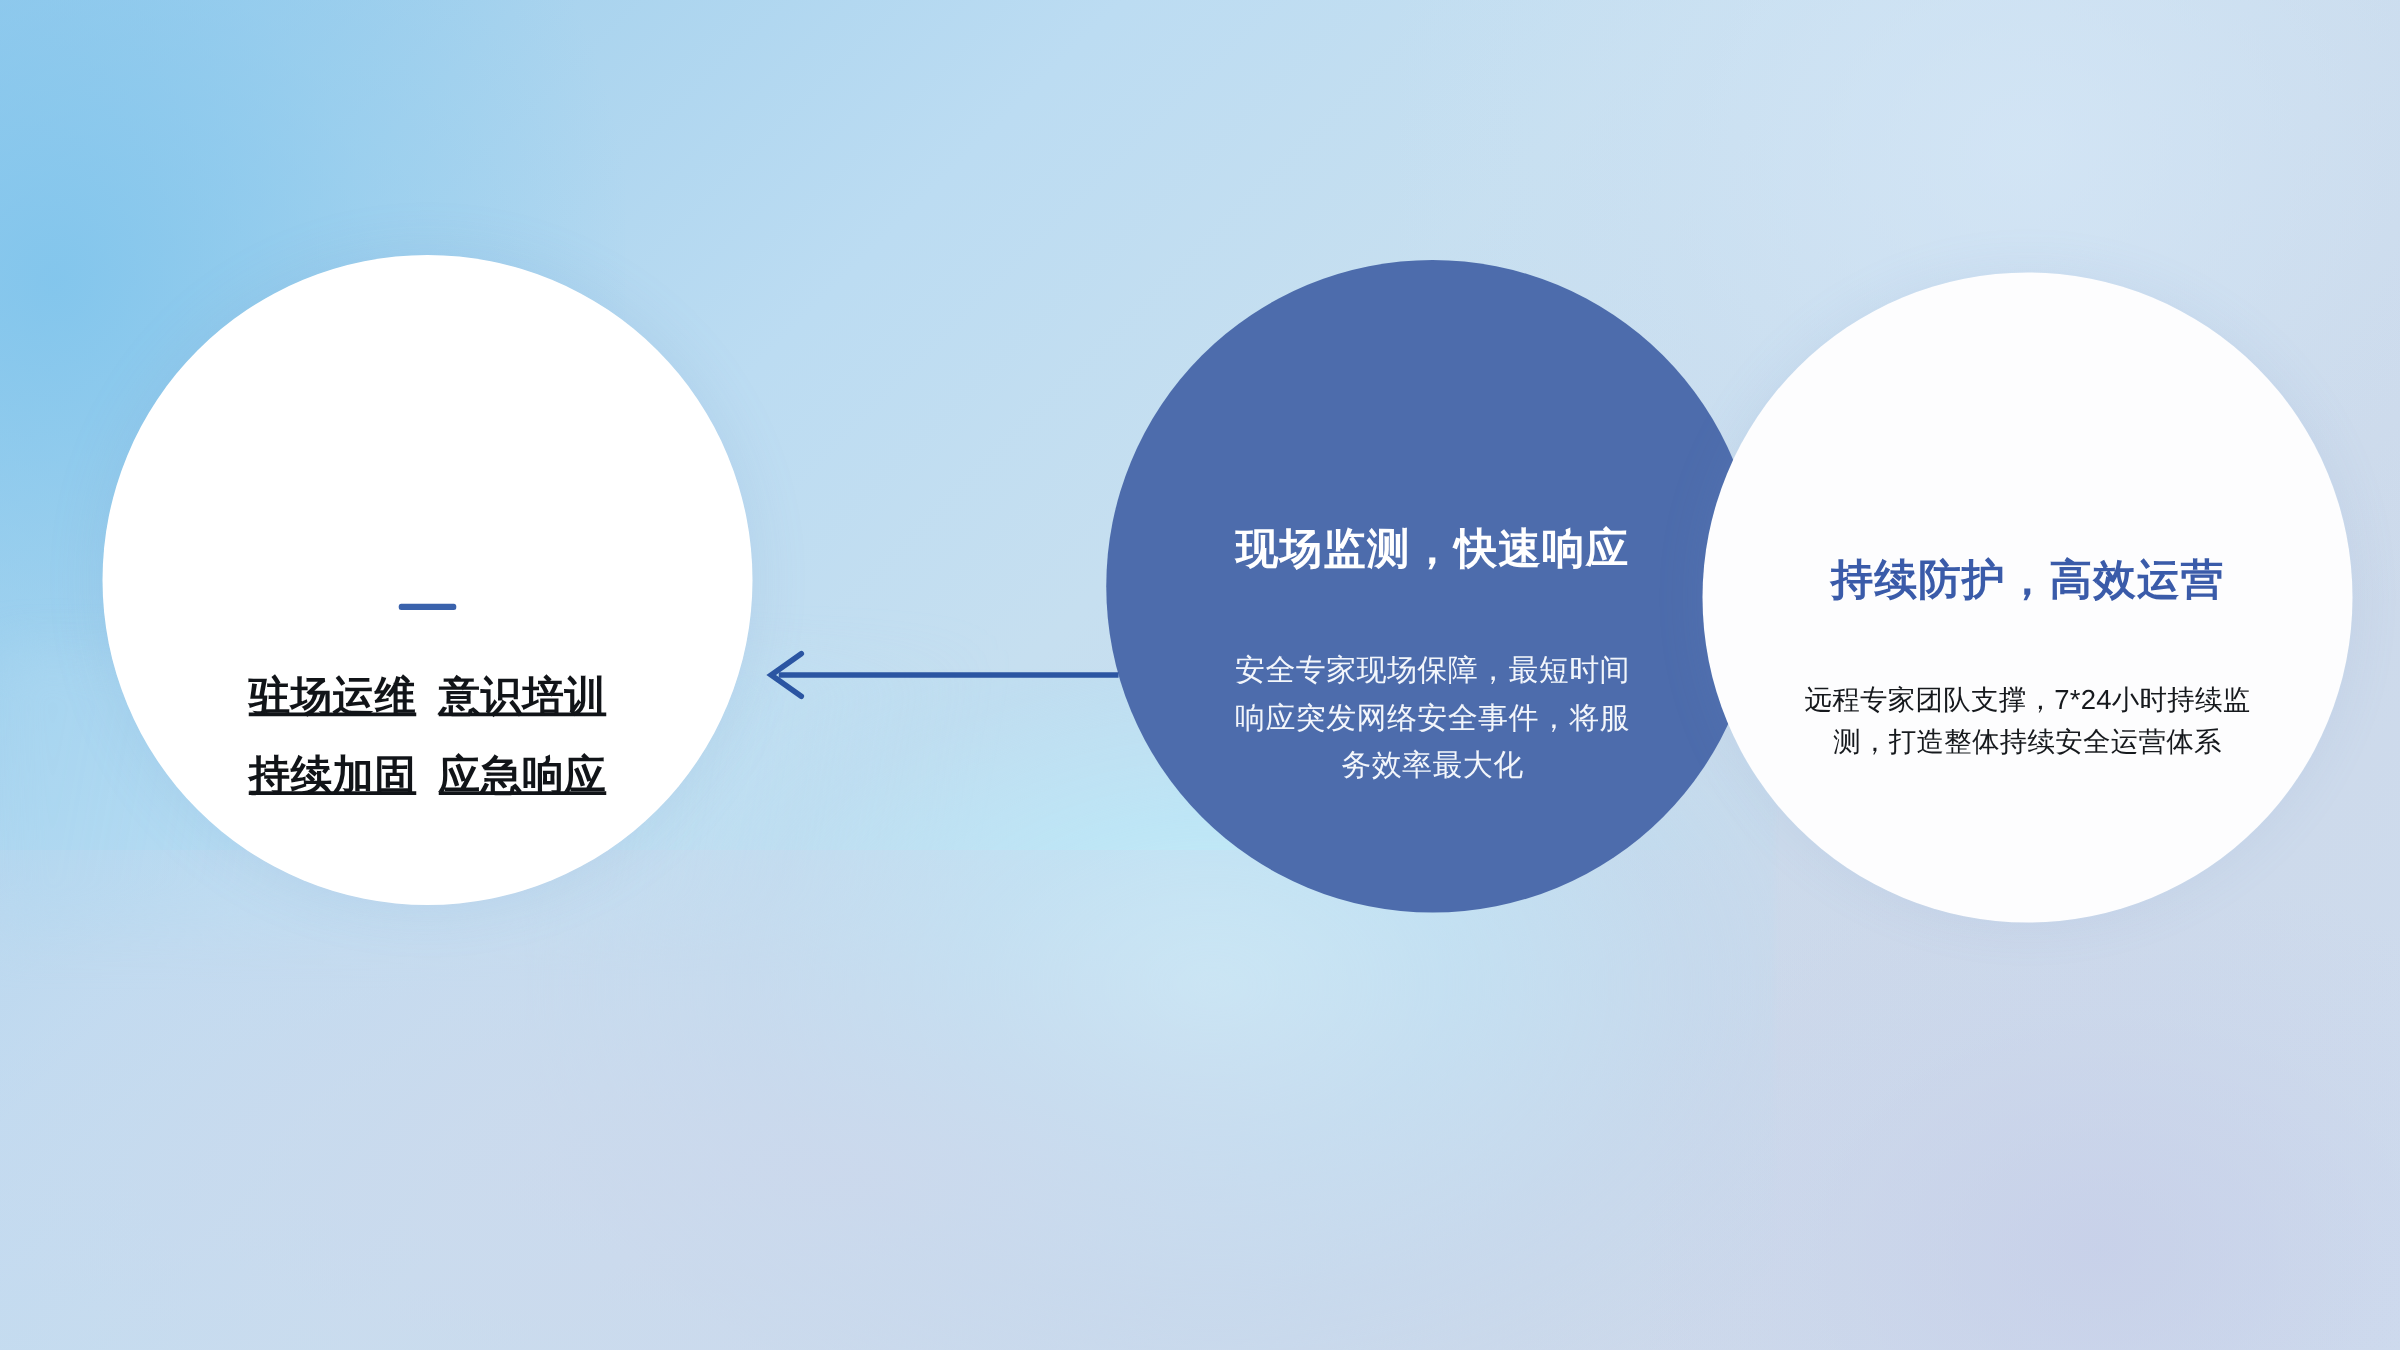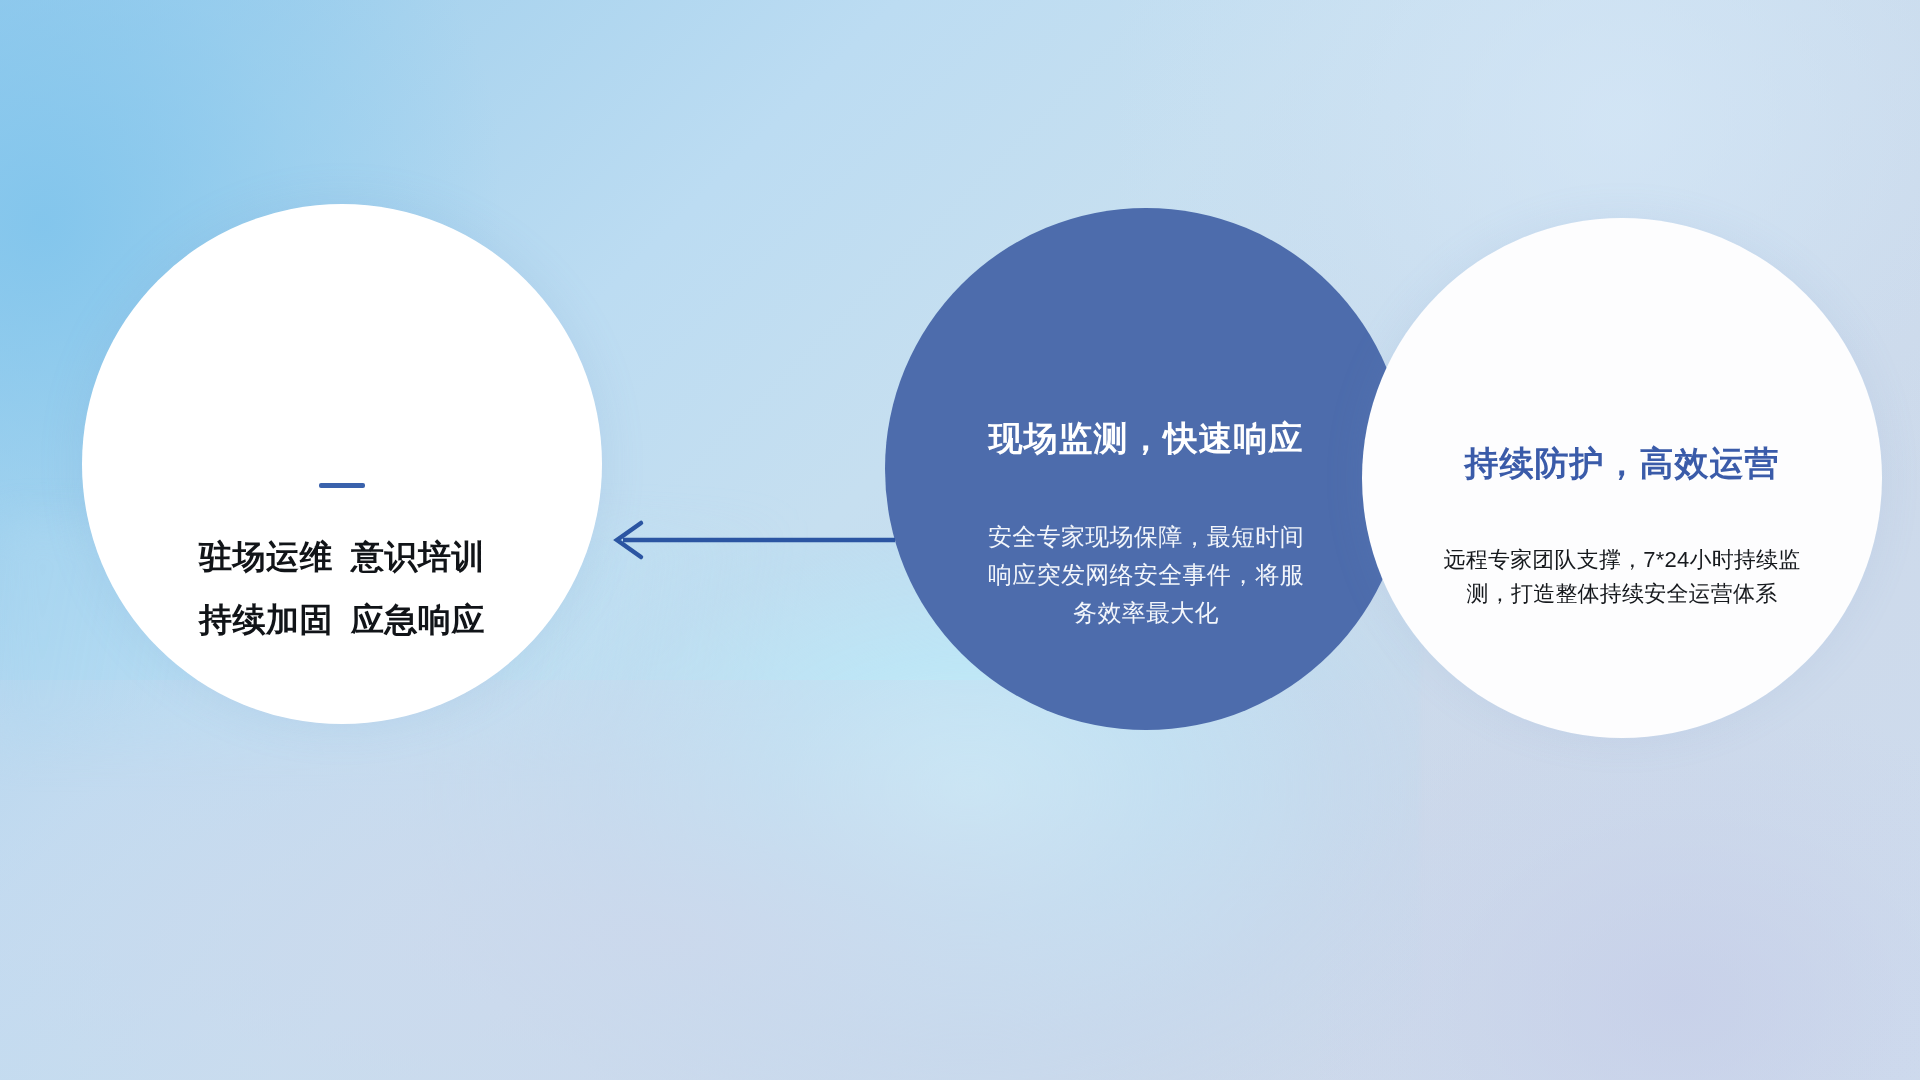--- a/index.html
+++ b/index.html
@@ -107,21 +107,21 @@
     margin-top:190px;
   }
   #left-keywords {
     margin-top:52px;
     display:flex; flex-direction:column; gap:30px;
     color:#111418;
     font-size:33px; font-weight:bold;
     line-height:1;
     letter-spacing:0.5px;
   }
-  .kw-row { display:flex; justify-content:center; gap:18px; white-space:nowrap; }
+  .kw-row { display:flex; justify-content:center; gap:18px; white-space:nowrap;text-decoration:underline; }
 
   
   #center-title {
     margin-top:110px;
     color:#ffffff;
     font-size:34px; font-weight:bold;
     letter-spacing:1px;
     white-space:nowrap;
   }
   #center-body {

